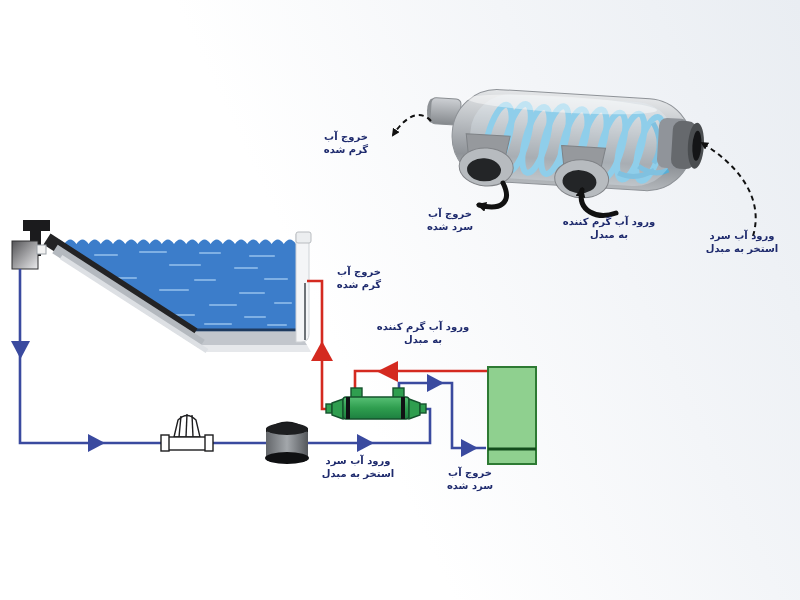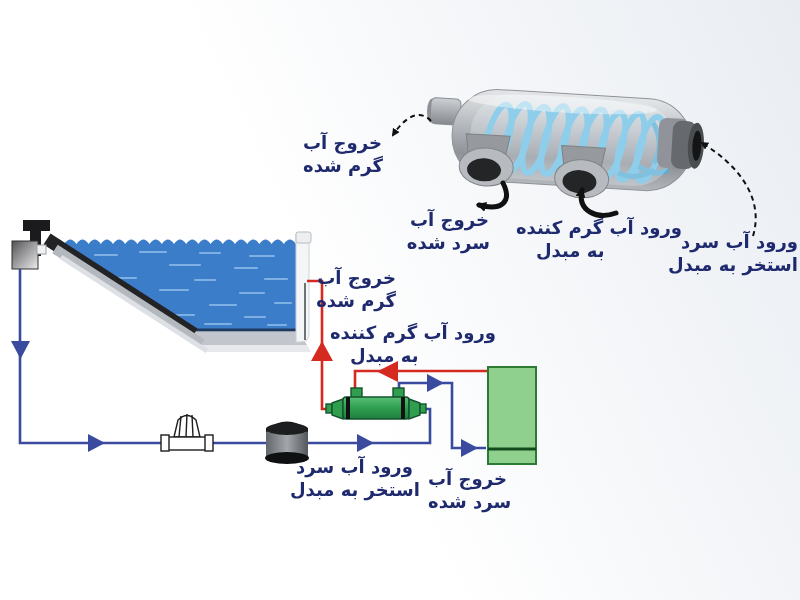--- a/index.html
+++ b/index.html
@@ -7,24 +7,24 @@
     position:relative;
     width:800px;height:600px;
     overflow:hidden;
     background:linear-gradient(245deg,#e9edf2 0%,#f3f5f8 28%,#ffffff 58%);
     font-family:"DejaVu Sans",sans-serif;
   }
   svg{position:absolute;inset:0;}
   .lbl{
     position:absolute;
     direction:rtl;
-    text-align:left;
+    text-align:center;
     color:#1e2a6d;
     font-weight:bold;
-    font-size:18px;
+    font-size:10px;
     line-height:1.28;
     white-space:nowrap;
   }
   .lbl span{display:block;}
 </style>
 </head>
 <body>
 
 <div class="canvas">
 <svg width="800" height="600" viewBox="0 0 800 600">

